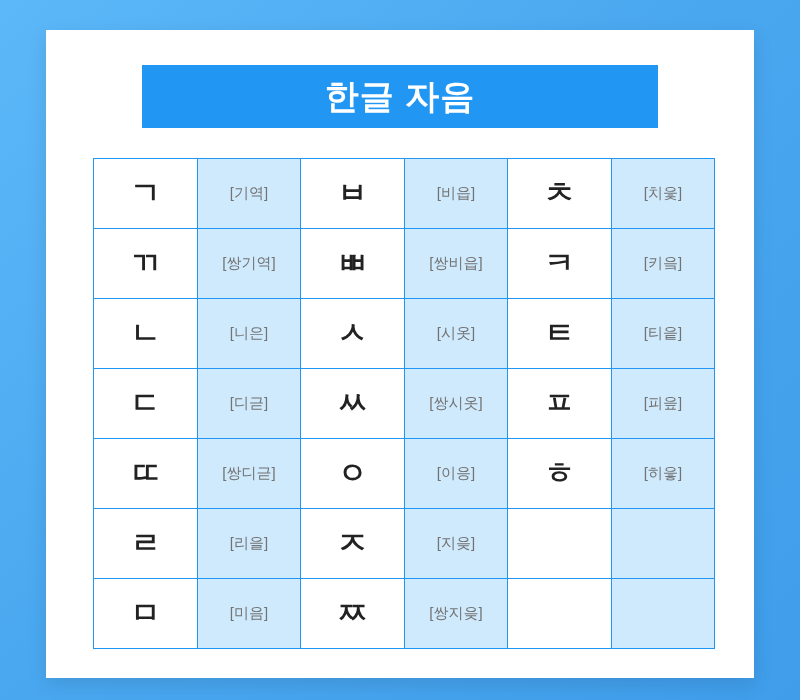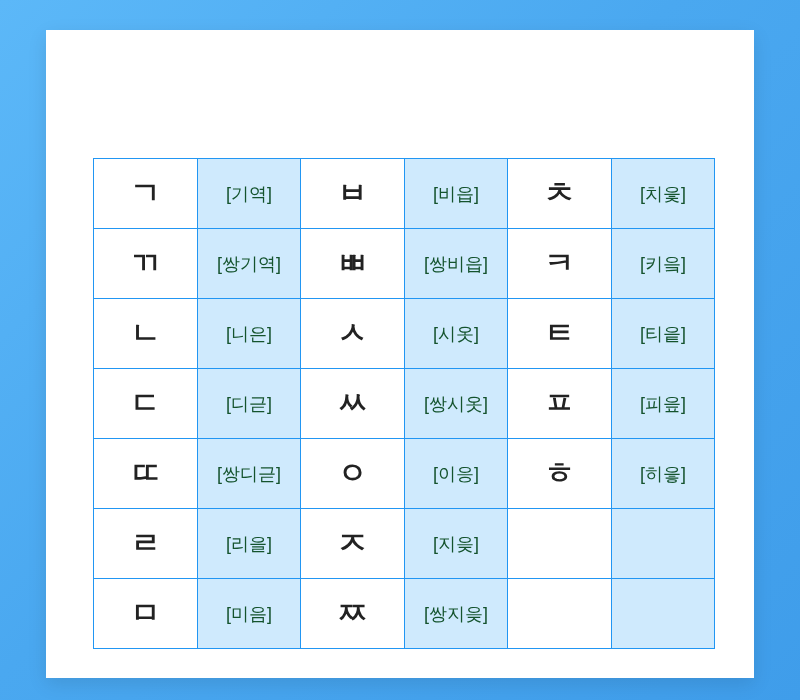--- a/index.html
+++ b/index.html
@@ -60,37 +60,40 @@
   td.letter {
     width: 103px;
     background: #ffffff;
     font-size: 30px;
     font-weight: bold;
     color: #222222;
   }
   td.name {
     width: 102px;
     background: #cfeafd;
-    font-size: 18px;
-    color: #14532d;
+    font-size: 15px;
+    color: #737373;
   }
   td.empty-letter {
     width: 103px;
     background: #ffffff;
   }
   td.empty-name {
     width: 102px;
     background: #cfeafd;
   }
 </style>
 </head>
 <body>
 
 <div class="page">
 
+  <div class="title-bar">
+    <span class="title-text">한글 자음</span>
+  </div>
 
   <div class="table-wrap">
     <table class="consonant-table">
       <tbody>
         <tr>
           <td class="letter">ㄱ</td>
           <td class="name">[기역]</td>
           <td class="letter">ㅂ</td>
           <td class="name">[비읍]</td>
           <td class="letter">ㅊ</td>

